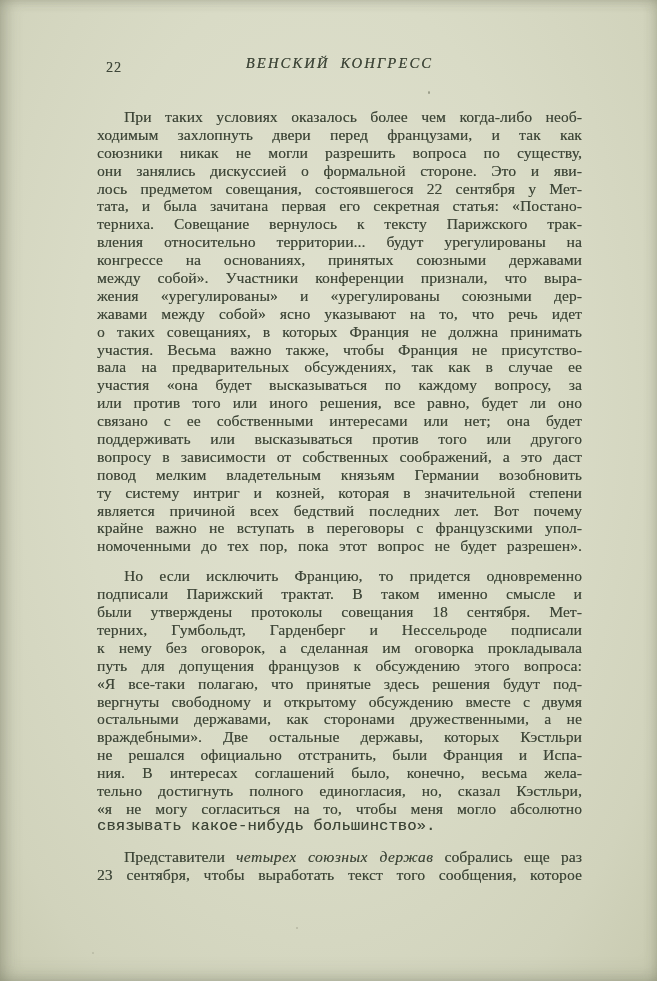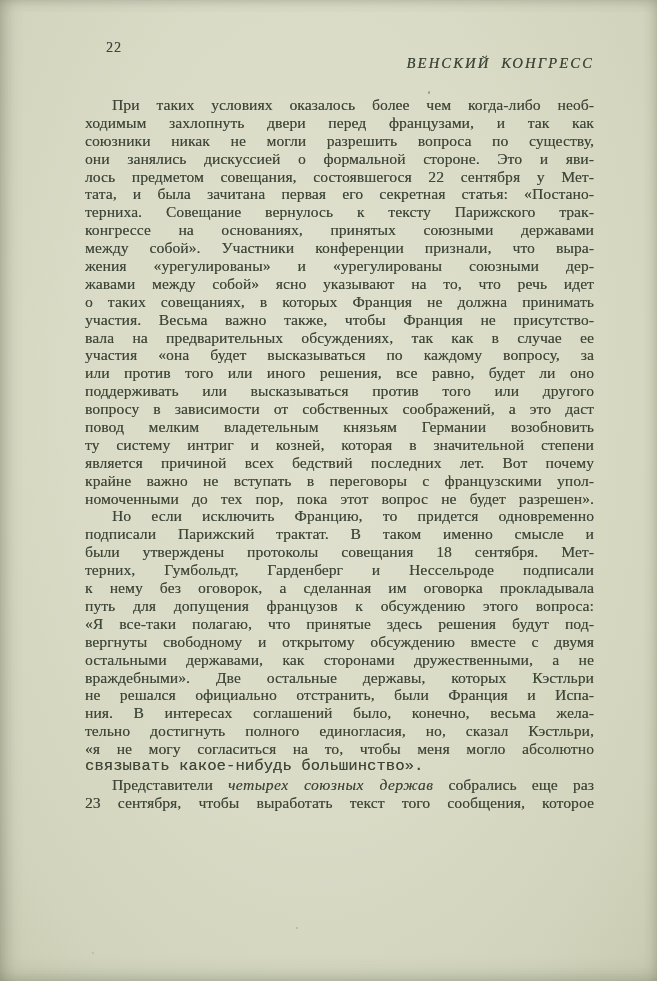--- a/index.html
+++ b/index.html
@@ -21,47 +21,47 @@
     box-shadow:
       inset 10px 0 18px -6px rgba(75, 80, 58, 0.30),
       inset -6px 0 14px -6px rgba(75, 80, 58, 0.18),
       inset 0 -10px 22px -8px rgba(75, 80, 58, 0.22),
       inset 0 6px 14px -6px rgba(75, 80, 58, 0.14);
     color: #3e4638;
   }
   .pagenum {
     position: absolute;
     left: 106px;
-    top: 40px;
+    top: 60px;
     font-size: 14px;
     letter-spacing: 1px;
     text-shadow: 0.2px 0.2px 0.5px rgba(62, 70, 56, 0.75);
   }
   .running-head {
     position: absolute;
     left: 85px;
     width: 509px;
     top: 55px;
-    text-align: right;
+    text-align: center;
     font-style: italic;
     font-size: 14.5px;
     letter-spacing: 2.2px;
     word-spacing: 5px;
     text-shadow: 0.2px 0.2px 0.6px rgba(62, 70, 56, 0.8);
   }
   .body-text {
     position: absolute;
     left: 85px;
     top: 96px;
     width: 509px;
     font-size: 15.5px;
     letter-spacing: 0.1px;
     text-shadow: 0.2px 0.2px 0.5px rgba(62, 70, 56, 0.65);
   }
-  .paragraph { margin: 0; }
+  .paragraph { margin: 12px; }
   .line {
     line-height: 17.9px;
     height: 17.9px;
     text-align: justify;
     text-align-last: justify;
     white-space: nowrap0; 
   }
   .line.short { text-align-last: left; font-family: Liberation Mono, monospace; }
   .line.indent { text-indent: 27px; }
   .em { font-style: italic; letter-spacing: 0.5px; }
@@ -81,29 +81,31 @@
 
   <div class="body-text" id="body-text">
       <div class="paragraph">
         <div class="line indent">При таких условиях оказалось более чем когда-либо необ-</div>
         <div class="line">ходимым захлопнуть двери перед французами, и так как</div>
         <div class="line">союзники никак не могли разрешить вопроса по существу,</div>
         <div class="line">они занялись дискуссией о формальной стороне. Это и яви-</div>
         <div class="line">лось предметом совещания, состоявшегося 22 сентября у Мет-</div>
         <div class="line">тата, и была зачитана первая его секретная статья: «Постано-</div>
         <div class="line">терниха. Совещание вернулось к тексту Парижского трак-</div>
+        <div class="line">вления относительно территории... будут урегулированы на</div>
         <div class="line">конгрессе на основаниях, принятых союзными державами</div>
         <div class="line">между собой». Участники конференции признали, что выра-</div>
         <div class="line">жения «урегулированы» и «урегулированы союзными дер-</div>
         <div class="line">жавами между собой» ясно указывают на то, что речь идет</div>
         <div class="line">о таких совещаниях, в которых Франция не должна принимать</div>
         <div class="line">участия. Весьма важно также, чтобы Франция не присутство-</div>
         <div class="line">вала на предварительных обсуждениях, так как в случае ее</div>
         <div class="line">участия «она будет высказываться по каждому вопросу, за</div>
         <div class="line">или против того или иного решения, все равно, будет ли оно</div>
+        <div class="line">связано с ее собственными интересами или нет; она будет</div>
         <div class="line">поддерживать или высказываться против того или другого</div>
         <div class="line">вопросу в зависимости от собственных соображений, а это даст</div>
         <div class="line">повод мелким владетельным князьям Германии возобновить</div>
         <div class="line">ту систему интриг и козней, которая в значительной степени</div>
         <div class="line">является причиной всех бедствий последних лет. Вот почему</div>
         <div class="line">крайне важно не вступать в переговоры с французскими упол-</div>
         <div class="line">номоченными до тех пор, пока этот вопрос не будет разрешен».</div>
       </div>
       <div class="paragraph">
         <div class="line indent">Но если исключить Францию, то придется одновременно</div>

